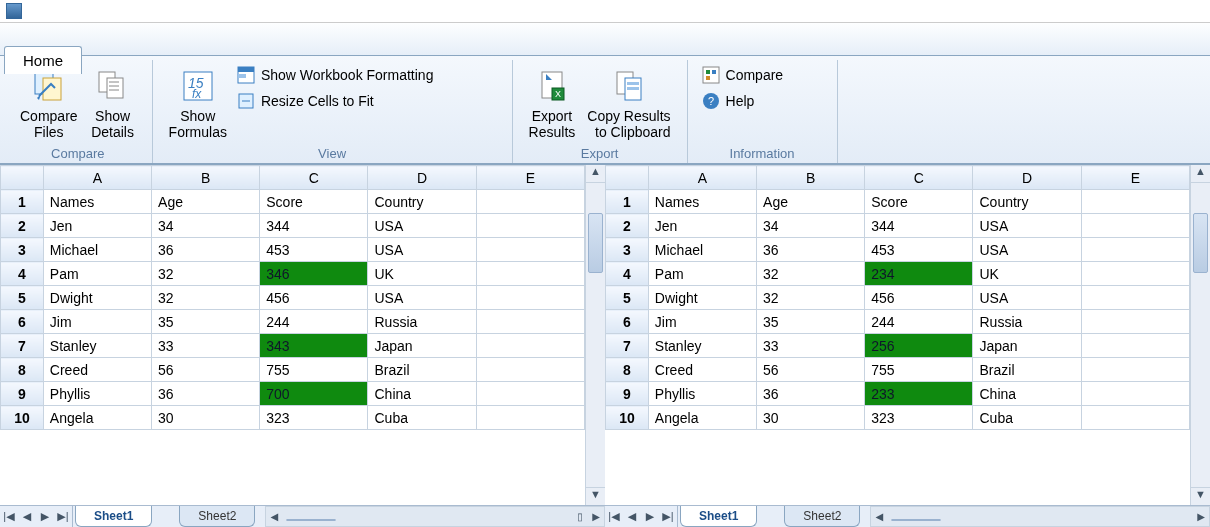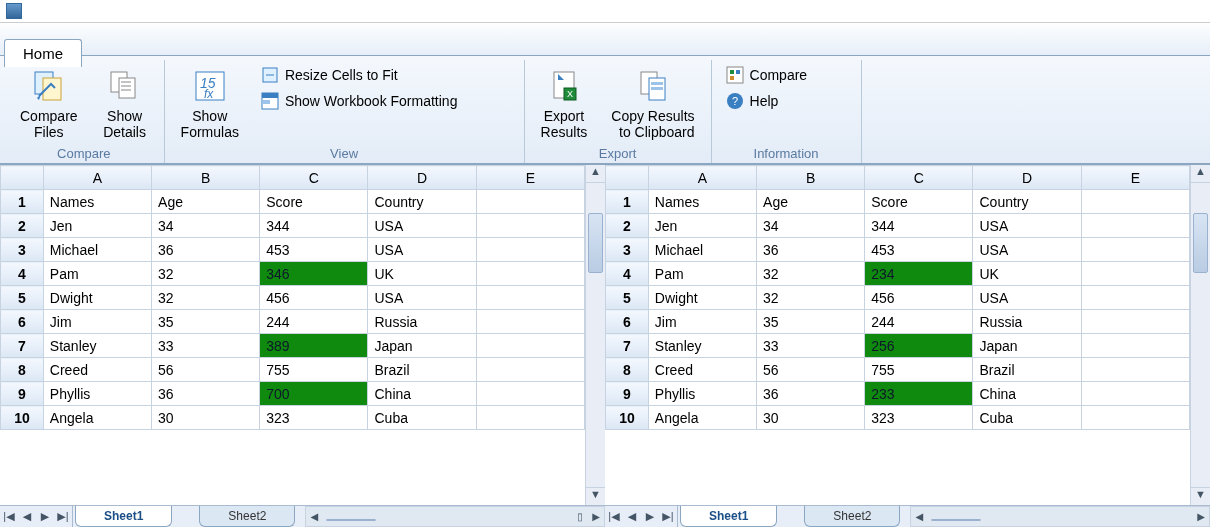--- a/index.html
+++ b/index.html
@@ -38,39 +38,38 @@
   }
   .tab {
     display: inline-block;
     background: #fff;
     border: 1px solid #8aa6c1;
     border-bottom: none;
     padding: 5px 18px;
     font-size: 15px;
     border-radius: 3px 3px 0 0;
     position: relative;
-    top: 12px;
+    top: 19px;
   }
   
   .ribbon {
     background: linear-gradient(#f4f8fd,#e3ecf7);
     border-bottom: 1px solid #8aa6c1;
     display: flex;
     padding: 4px 4px 0 4px;
   }
   .ribbon-group {
     border-right: 1px solid #b8c9da;
     padding: 4px 10px 2px 10px;
     display: flex;
     flex-direction: column;
   }
   .ribbon-group-body {
     display: flex;
     align-items: flex-start;
-    gap: 12px;
     flex: 1;
   }
   .ribbon-group-label {
     text-align: center;
     color: #5a7aa0;
     font-size: 13px;
     margin-top: 4px;
   }
   .ribbon-btn {
     display: flex;
@@ -179,21 +178,21 @@
   .sheet-nav span {
     width: 18px;
     text-align: center;
     color: #456;
     font-size: 11px;
   }
   .sheet-tab {
     background: #fff;
     border: 1px solid #8aa6c1;
     border-top: none;
-    padding: 1px 28px;
+    padding: 1px 18px;
     margin-left: 2px;
     font-weight: bold;
     color: #1b4d87;
     border-radius: 0 0 6px 6px;
     display:flex;align-items:center;
   }
   .sheet-tab.inactive {
     background: #dce7f4;
     font-weight: normal;
     color:#333;
@@ -267,35 +266,35 @@
               <text x="14" y="32" font-size="12" font-style="italic" fill="#3a7fc2">fx</text>
             </svg>
         </span>
         <span style="white-space:pre-line;">Show
 Formulas</span>
       </div>
       <div class="small-stack">
         <div class="ribbon-small-btn">
           <span class="icon-box">
             <svg width="18" height="18" viewBox="0 0 18 18">
-                <rect x="2" y="2" width="14" height="14" fill="#dff0ff" stroke="#3a7fc2"></rect>
-                <line x1="5" y1="9" x2="13" y2="9" stroke="#3a7fc2"></line>
-              </svg>
-          </span>
-          <span>Resize Cells to Fit</span>
-        </div>
-        <div class="ribbon-small-btn">
-          <span class="icon-box">
-            <svg width="18" height="18" viewBox="0 0 18 18">
                 <rect x="1" y="1" width="16" height="16" fill="#fff" stroke="#3a7fc2"></rect>
                 <rect x="1" y="1" width="16" height="5" fill="#3a7fc2"></rect>
                 <rect x="1" y="8" width="8" height="4" fill="#9cc3ea"></rect>
               </svg>
           </span>
           <span>Show Workbook Formatting</span>
+        </div>
+        <div class="ribbon-small-btn">
+          <span class="icon-box">
+            <svg width="18" height="18" viewBox="0 0 18 18">
+                <rect x="2" y="2" width="14" height="14" fill="#dff0ff" stroke="#3a7fc2"></rect>
+                <line x1="5" y1="9" x2="13" y2="9" stroke="#3a7fc2"></line>
+              </svg>
+          </span>
+          <span>Resize Cells to Fit</span>
         </div>
       </div>
     </div>
     <div class="ribbon-group-label">View</div>
   </div>
 
   <div class="ribbon-group">
     <div class="ribbon-group-body">
       <div class="ribbon-btn">
         <span class="icon-box">
@@ -422,21 +421,21 @@
                 <td>Jim</td>
                 <td>35</td>
                 <td>244</td>
                 <td>Russia</td>
                 <td></td>
               </tr>
               <tr>
                 <td class="rowhdr">7</td>
                 <td>Stanley</td>
                 <td>33</td>
-                <td class="diff">389</td>
+                <td class="diff">343</td>
                 <td>Japan</td>
                 <td></td>
               </tr>
               <tr>
                 <td class="rowhdr">8</td>
                 <td>Creed</td>
                 <td>56</td>
                 <td>755</td>
                 <td>Brazil</td>
                 <td></td>

